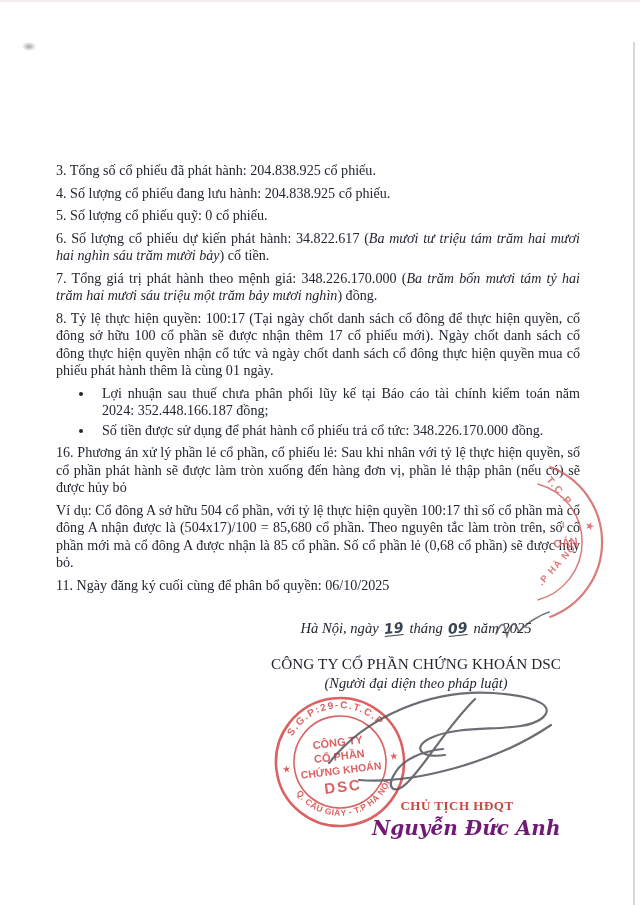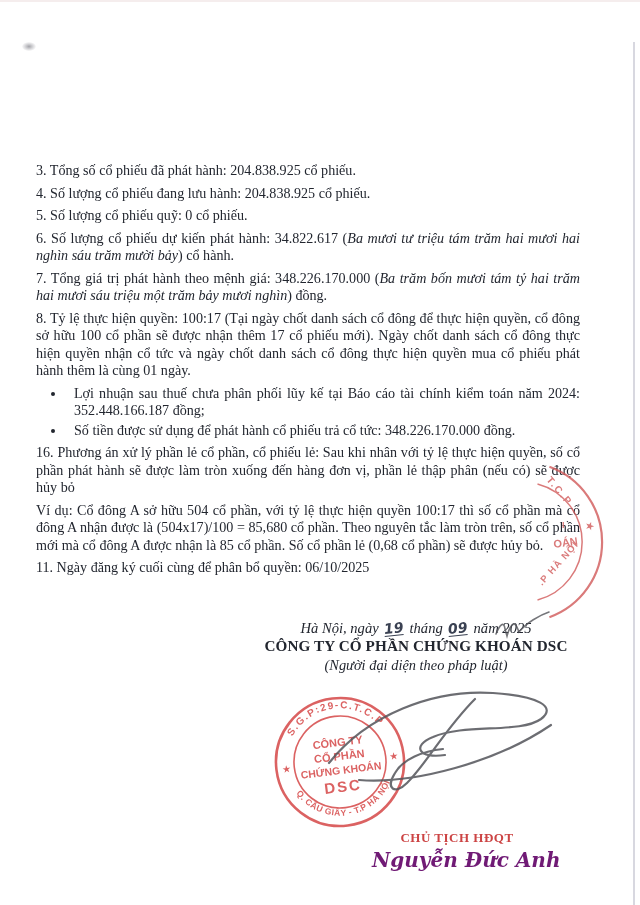--- a/index.html
+++ b/index.html
@@ -23,63 +23,62 @@
   .scan-smudge {
     position: absolute;
     left: 22px; top: 40px;
     width: 14px; height: 9px;
     background: radial-gradient(ellipse at center, rgba(90,90,100,0.55) 0%, rgba(120,120,130,0.25) 45%, rgba(255,255,255,0) 75%);
     border-radius: 50%;
   }
   .content {
     position: absolute;
     top: 160px; left: 0; right: 0;
-    padding: 0 60px 0 36px;
+    padding: 0 60px 0 56px;
     font-size: 14.1px;
     line-height: 17.5px;
     text-align: justify;
   }
   .content p { margin: 0 0 5px 0; }
   .content em { font-style: italic; }
   .content ul { margin: 2px 0 5px 0; padding-left: 30px; list-style: disc; }
-  .content li { padding-left: 8px; margin: 0 0 2px 0; }
+  .content li { padding-left: 8px; margin: 0 0 2px 8px; }
 
   .sig-block {
     position: absolute;
     left: 248px; top: 618px;
     width: 336px;
     text-align: center;
   }
   .date-line { font-style: italic; font-size: 14.6px; white-space: nowrap; }
   .hand {
     font-family: "DejaVu Sans", sans-serif;
     font-style: italic;
     font-weight: bold;
     color: #3a4152;
     font-size: 14px;
     border-bottom: 1.2px solid #3a4152;
     display: inline-block;
     transform: rotate(-6deg);
     margin: 0 2px;
     line-height: 13px;
   }
-  .company-name { font-weight: bold; font-size: 15.2px; margin-top: 0; letter-spacing: 0.1px; white-space: nowrap; }
+  .company-name { font-weight: normal; font-size: 15.2px; margin-top: 18px; letter-spacing: 0.1px; white-space: nowrap; }
   .sig-note { font-style: italic; font-size: 14.4px; margin-top: 2px; }
 
   .stamp-svg { position: absolute; left: 265px; top: 685px; opacity: 0.9; }
   .signature-svg { position: absolute; left: 315px; top: 683px; opacity: 0.85; }
   .penmark-svg { position: absolute; left: 492px; top: 608px; opacity: 0.8; }
   .edge-stamp-svg { position: absolute; left: 520px; top: 448px; opacity: 0.8; }
 
   .signer {
     position: absolute;
     left: 372px; top: 796px;
     width: 170px;
     text-align: center;
-    margin-top: 32px;
   }
   .signer-title { font-weight: bold; font-size: 13px; letter-spacing: 0.5px; white-space: nowrap; }
   .signer-name {
     font-family: "DejaVu Serif", serif;
     font-style: italic;
     font-weight: bold;
     font-size: 20px;
     margin-top: 2px;
     white-space: nowrap;
   }
@@ -88,21 +87,21 @@
 <body>
 
 <div class="page">
 
   <div class="scan-smudge"></div>
 
   <div class="content">
     <p>3. Tổng số cổ phiếu đã phát hành: 204.838.925 cổ phiếu.</p>
     <p>4. Số lượng cổ phiếu đang lưu hành: 204.838.925 cổ phiếu.</p>
     <p>5. Số lượng cổ phiếu quỹ: 0 cổ phiếu.</p>
-    <p><span>6. Số lượng cổ phiếu dự kiến phát hành: 34.822.617 (</span><em>Ba mươi tư triệu tám trăm hai mươi hai nghìn sáu trăm mười bảy</em><span>) cổ hành.</span></p>
+    <p><span>6. Số lượng cổ phiếu dự kiến phát hành: 34.822.617 (</span><em>Ba mươi tư triệu tám trăm hai mươi hai nghìn sáu trăm mười bảy</em><span>) cổ tiền.</span></p>
     <p><span>7. Tổng giá trị phát hành theo mệnh giá: 348.226.170.000 (</span><em>Ba trăm bốn mươi tám tỷ hai trăm hai mươi sáu triệu một trăm bảy mươi nghìn</em><span>) đồng.</span></p>
     <p>8. Tỷ lệ thực hiện quyền: 100:17 (Tại ngày chốt danh sách cổ đông để thực hiện quyền, cổ đông sở hữu 100 cổ phần sẽ được nhận thêm 17 cổ phiếu mới). Ngày chốt danh sách cổ đông thực hiện quyền nhận cổ tức và ngày chốt danh sách cổ đông thực hiện quyền mua cổ phiếu phát hành thêm là cùng 01 ngày.</p>
     <ul>
       <li>Lợi nhuận sau thuế chưa phân phối lũy kế tại Báo cáo tài chính kiểm toán năm 2024: 352.448.166.187 đồng;</li>
       <li>Số tiền được sử dụng để phát hành cổ phiếu trả cổ tức: 348.226.170.000 đồng.</li>
     </ul>
     <p>16. Phương án xử lý phần lẻ cổ phần, cổ phiếu lẻ: Sau khi nhân với tỷ lệ thực hiện quyền, số cổ phần phát hành sẽ được làm tròn xuống đến hàng đơn vị, phần lẻ thập phân (nếu có) sẽ được hủy bỏ</p>
     <p>Ví dụ: Cổ đông A sở hữu 504 cổ phần, với tỷ lệ thực hiện quyền 100:17 thì số cổ phần mà cổ đông A nhận được là (504x17)/100 = 85,680 cổ phần. Theo nguyên tắc làm tròn trên, số cổ phần mới mà cổ đông A được nhận là 85 cổ phần. Số cổ phần lẻ (0,68 cổ phần) sẽ được hủy bỏ.</p>
     <p>11. Ngày đăng ký cuối cùng để phân bổ quyền: 06/10/2025</p>
   </div>

